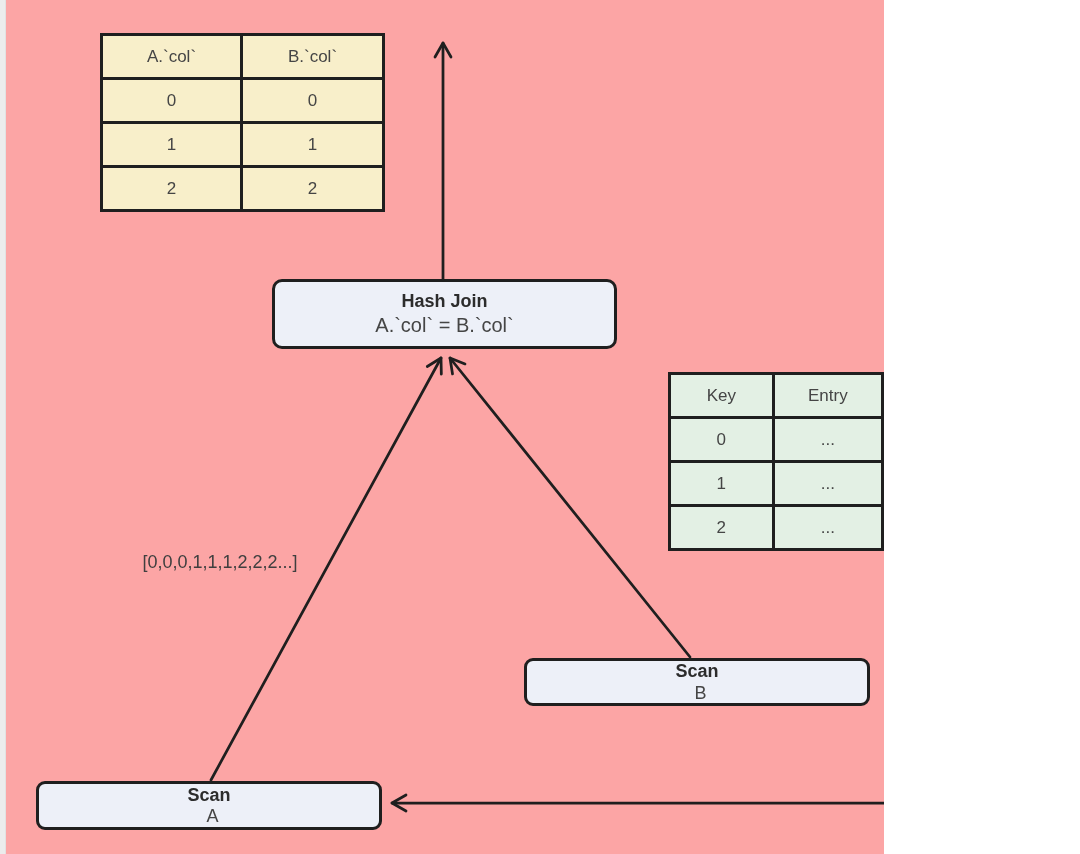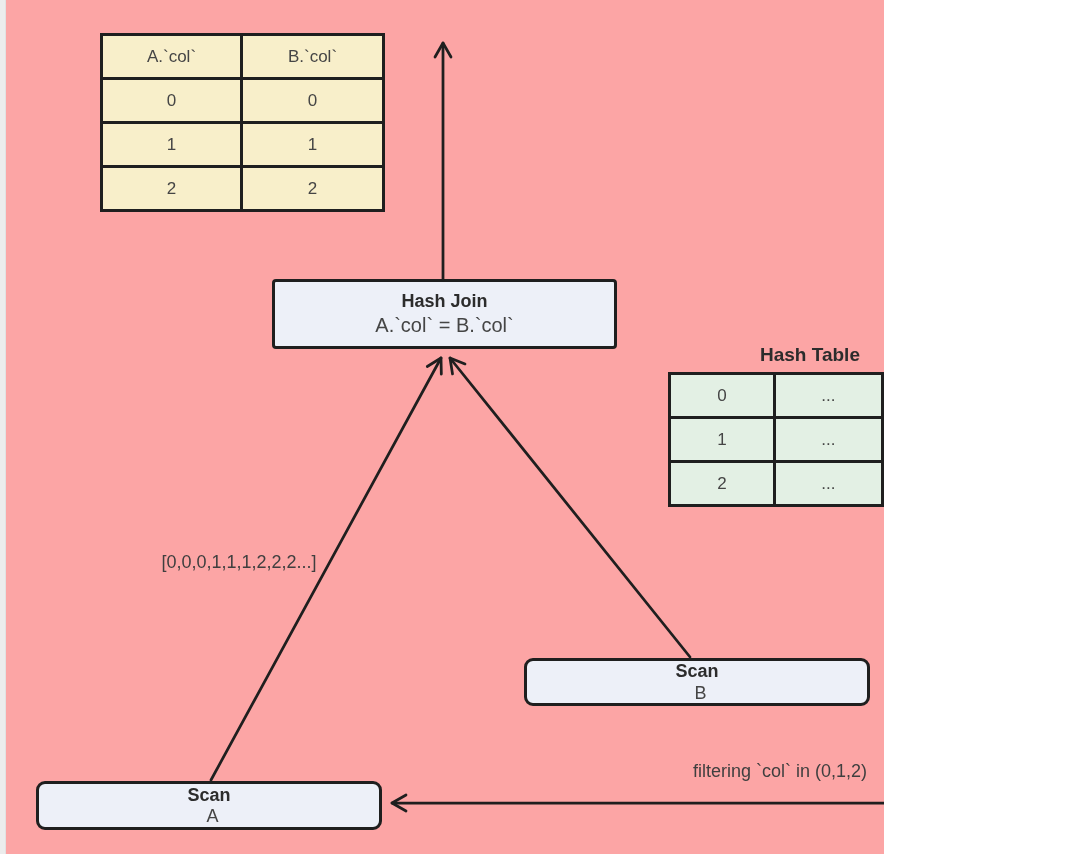--- a/index.html
+++ b/index.html
@@ -28,34 +28,34 @@
   }
   table.result{left:100px;top:33px;}
   table.result td{background:var(--result-fill);}
   table.result col.c1{width:140px;} table.result col.c2{width:142px;}
   table.hash{left:668px;top:372px;}
   table.hash td{background:var(--hash-fill);}
   table.hash col.c1{width:139px;} table.hash col.c2{width:142px;}
   
   .node{
     position:absolute;background:var(--node-fill);
-    border:3px solid var(--border);border-radius:4px;
+    border:3px solid var(--border);border-radius:10px;
     display:flex;flex-direction:column;align-items:center;justify-content:center;
   }
   .node-title{font-weight:700;font-size:18px;color:#2c2c2c;line-height:1.25;}
   .node-sub{font-size:20px;color:#454545;line-height:1.3;}
   .node-inline{flex-direction:column;}
   .node-inline .node-table{font-weight:400;font-size:18px;color:#454545;margin-left:7px;}
   #hash-join{left:272px;top:279px;width:345px;height:70px;}
   #scan-b{left:524px;top:658px;width:346px;height:48px;border-radius:9px;}
   #scan-a{left:36px;top:781px;width:346px;height:49px;border-radius:9px;}
   
   .float-label{position:absolute;font-size:18px;color:#3f3f3f;text-align:center;}
   #hash-table-title{left:668px;top:344px;width:284px;font-weight:700;font-size:19px;color:#2c2c2c;}
-  #probe-label{left:139px;top:552px;width:200px;}
+  #probe-label{left:120px;top:552px;width:200px;}
   #filter-label{left:630px;top:761px;width:300px;}
   
   svg.wires{position:absolute;left:0;top:0;width:1080px;height:854px;pointer-events:none;}
   svg.wires path{fill:none;stroke:var(--border);stroke-width:2.75;stroke-linecap:round;}
 </style>
 </head>
 <body>
 
 <div class="canvas">
 
@@ -84,27 +84,30 @@
       <td>2</td>
     </tr>
   </tbody>
     </table>
 
   <div class="node" id="hash-join">
     <div class="node-title">Hash Join</div>
     <div class="node-sub">A.`col` = B.`col`</div>
   </div>
 
-  <div class="float-label" id="hash-table-title">Hash Table</div>
   <table class="grid hash">
     <colgroup>
         <col class="c1">
         <col class="c2">
       </colgroup>
     <tbody>
+        <tr>
+      <td>Key</td>
+      <td>Entry</td>
+    </tr>
     <tr>
       <td>0</td>
       <td>...</td>
     </tr>
     <tr>
       <td>1</td>
       <td>...</td>
     </tr>
     <tr>
       <td>2</td>
@@ -116,21 +119,20 @@
   <div class="node node-inline" id="scan-b">
     <span class="node-title">Scan</span>
     <span class="node-table">B</span>
   </div>
   <div class="node node-inline" id="scan-a">
     <span class="node-title">Scan</span>
     <span class="node-table">A</span>
   </div>
 
   <div class="float-label" id="probe-label">[0,0,0,1,1,1,2,2,2...]</div>
-  <div class="float-label" id="filter-label">filtering `col` in (0,1,2)</div>
 
   <svg class="wires" viewBox="0 0 1080 854" aria-hidden="true">
     <defs>
       <marker id="ah" markerUnits="userSpaceOnUse" markerWidth="26" markerHeight="26" refX="19" refY="13" orient="auto">
         <path d="M5 5 L19 13 L5 21" fill="none" stroke="#1f1f1f" stroke-width="3" stroke-linecap="round" stroke-linejoin="round"></path>
       </marker>
     </defs>
     <path d="M443 280 L443 43" marker-end="url(#ah)"></path>
     <path d="M211 780 L441 358" marker-end="url(#ah)"></path>
     <path d="M690 657 L450 358" marker-end="url(#ah)"></path>

